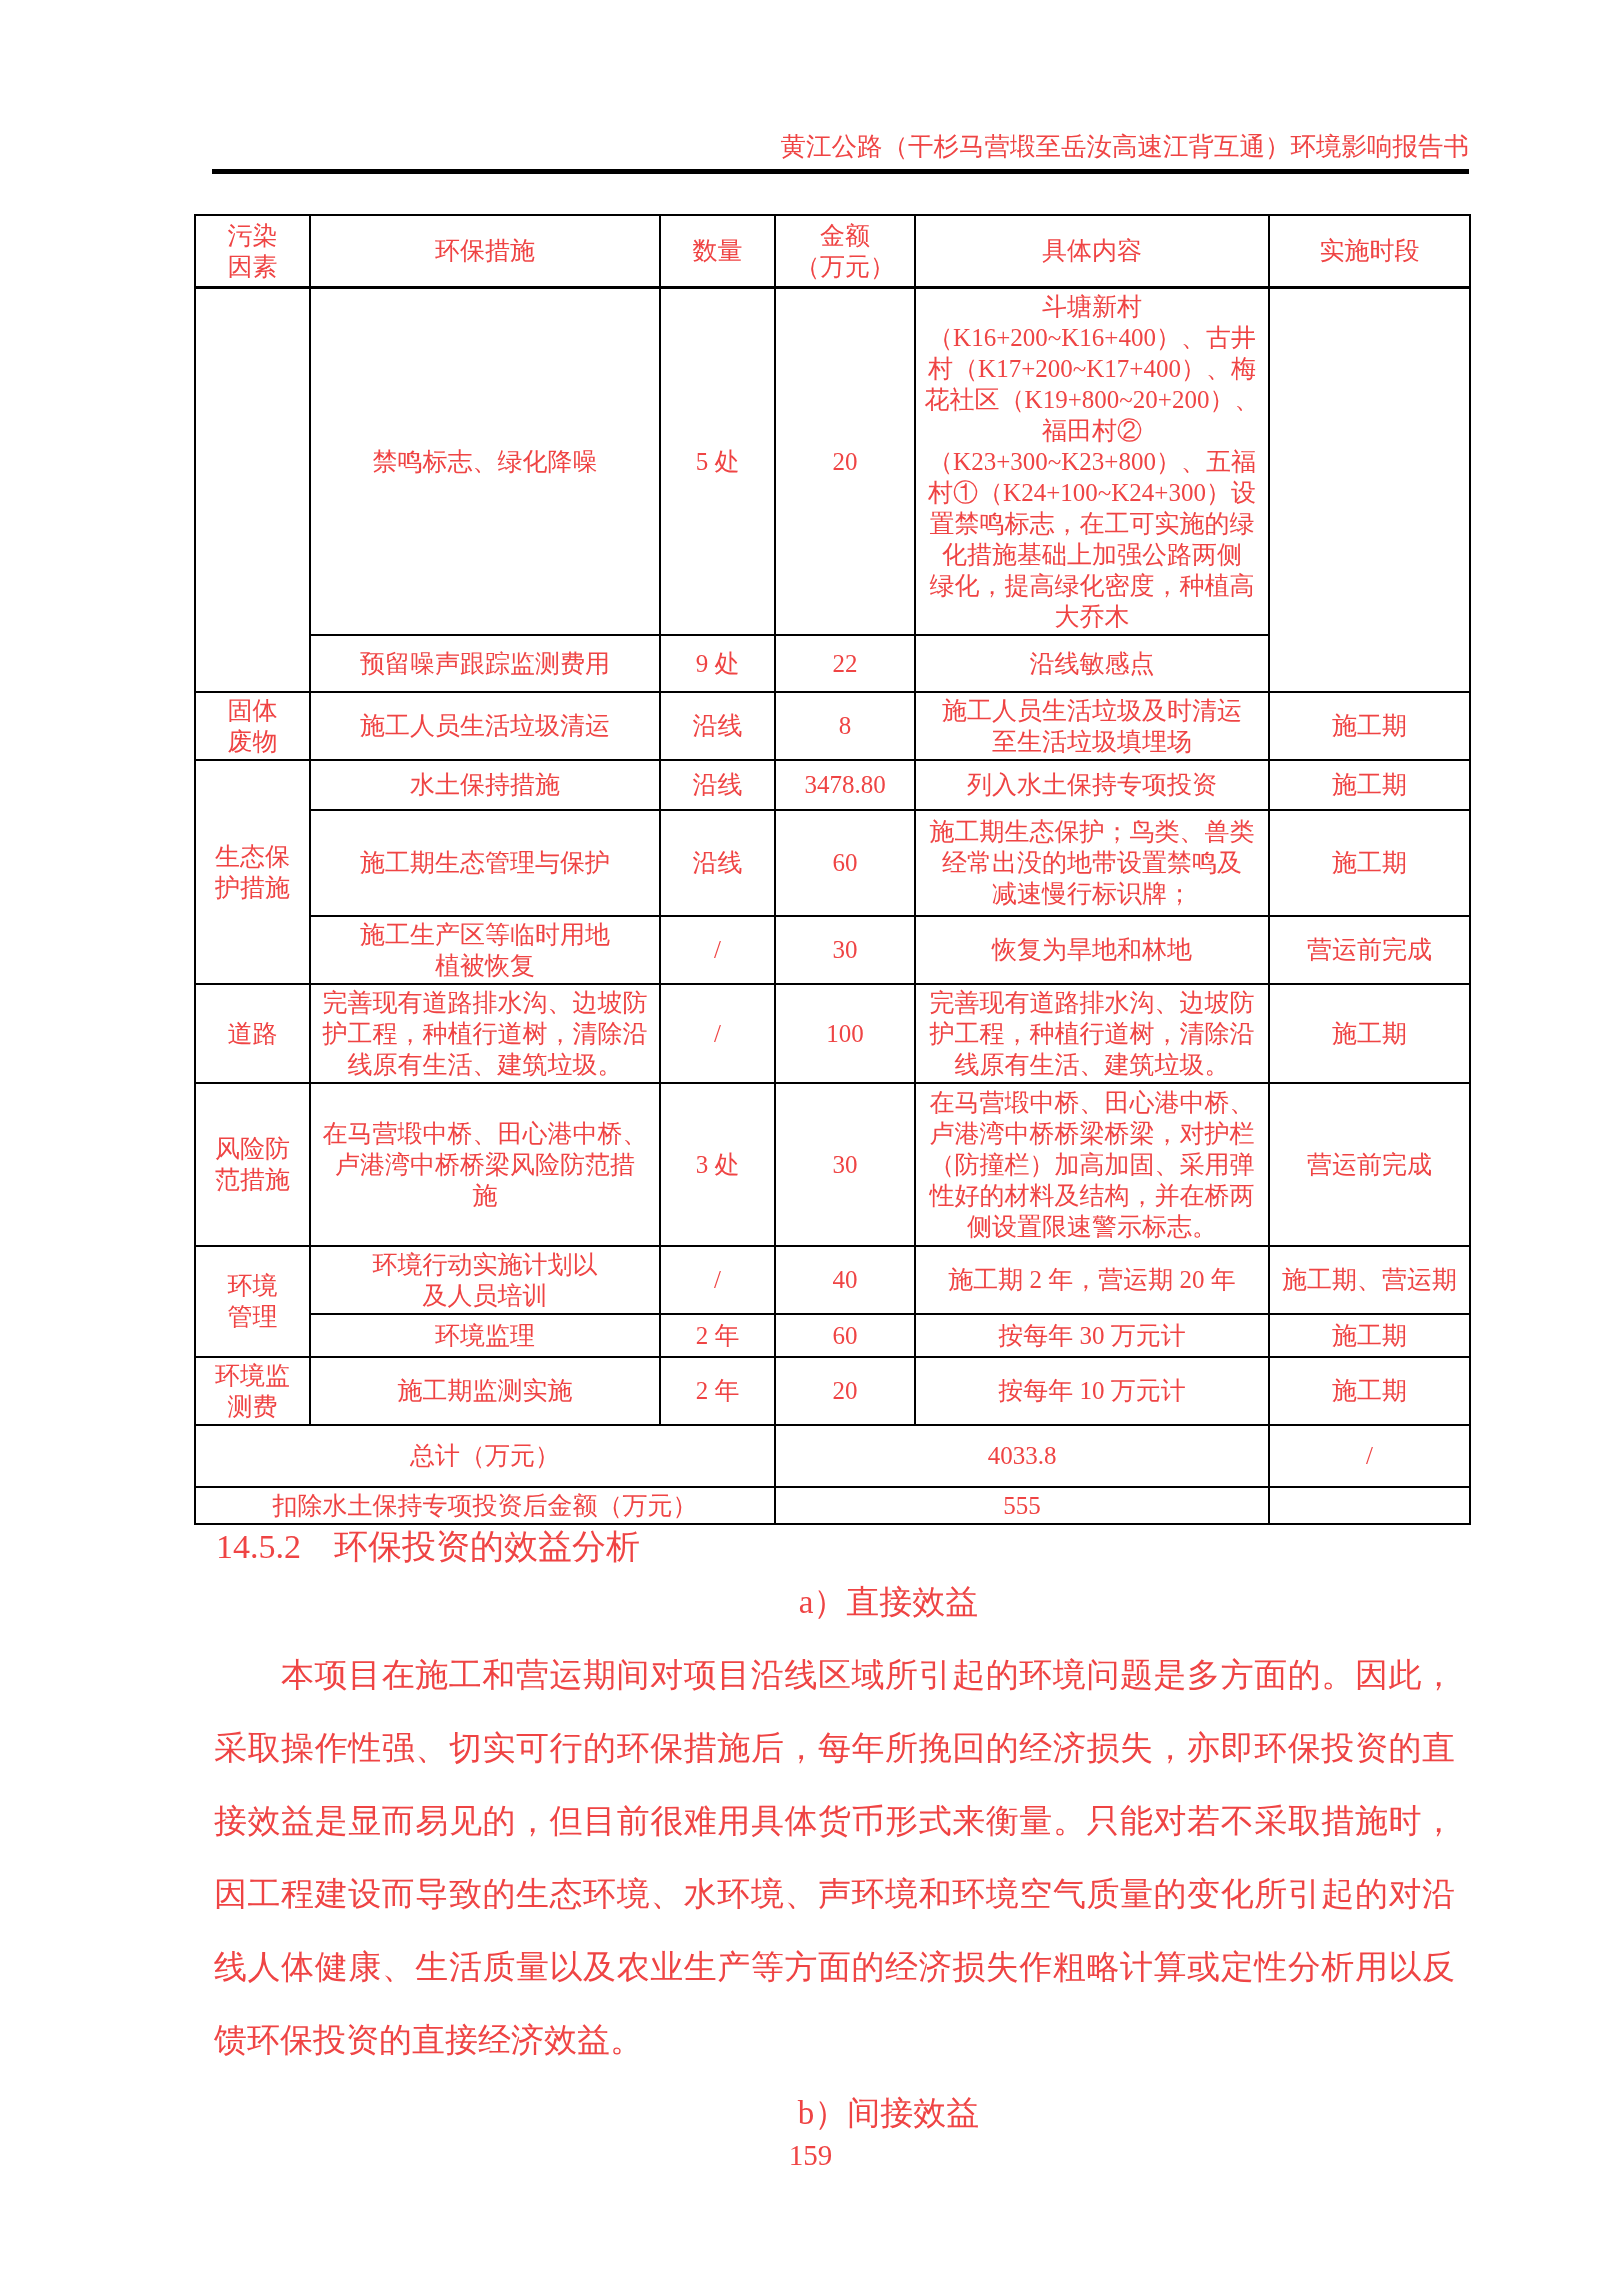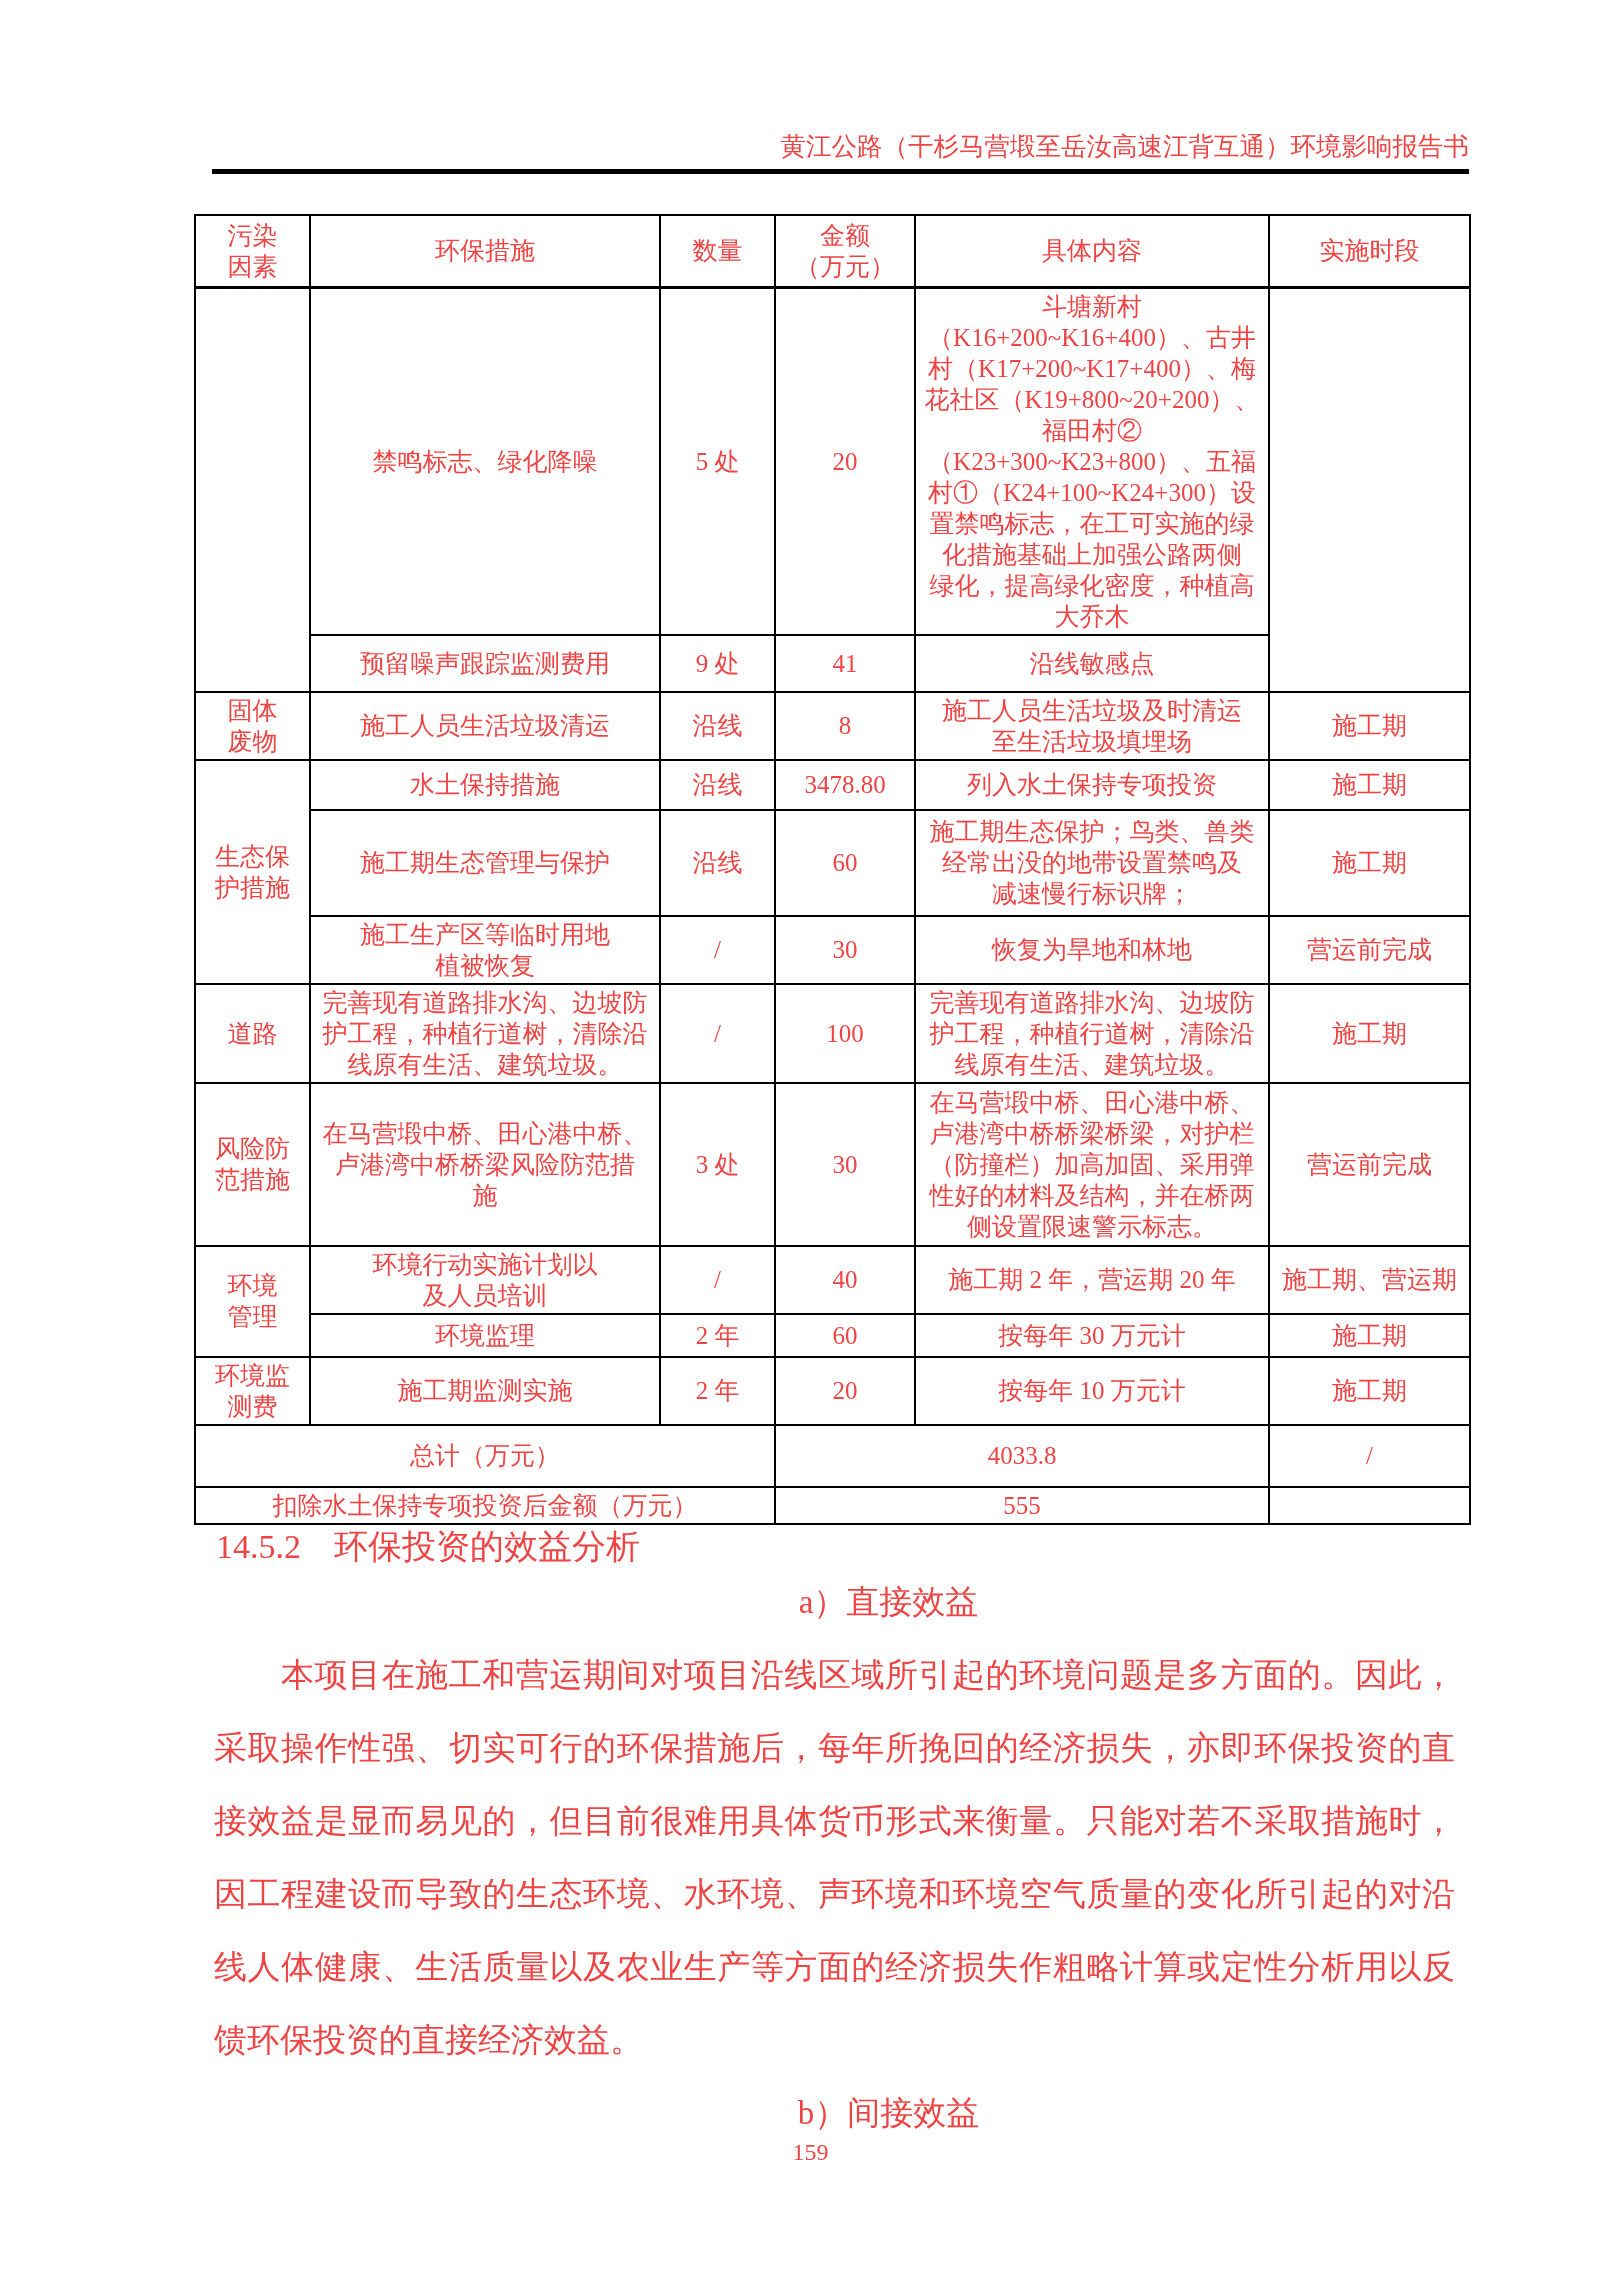--- a/index.html
+++ b/index.html
@@ -76,21 +76,21 @@
   }
   .bodytext p { margin: 0; text-align: center; }
   .bodytext p.sub  { text-indent: 108px; }
   .bodytext p.para { text-align: justify; text-indent: 67px; }
   .page-number {
     position: absolute;
     top: 2139px;
     left: 0;
     width: 100%;
     text-align: center;
-    font-size: 24px;
+    font-size: 29px;
   }
 </style>
 </head>
 <body>
 
 <div class="page">
 
   <div class="doc-header">黄江公路（干杉马营塅至岳汝高速江背互通）环境影响报告书</div>
   <div class="header-rule"></div>
 
@@ -128,21 +128,21 @@
 村①（K24+100~K24+300）设
 置禁鸣标志，在工可实施的绿
 化措施基础上加强公路两侧
 绿化，提高绿化密度，种植高
 大乔木</td>
         <td rowspan="2"></td>
       </tr>
       <tr style="height:57px">
         <td>预留噪声跟踪监测费用</td>
         <td>9 处</td>
-        <td>41</td>
+        <td>22</td>
         <td>沿线敏感点</td>
       </tr>
       <tr style="height:61px">
         <td>固体
 废物</td>
         <td>施工人员生活垃圾清运</td>
         <td>沿线</td>
         <td>8</td>
         <td>施工人员生活垃圾及时清运
 至生活垃圾填埋场</td>

